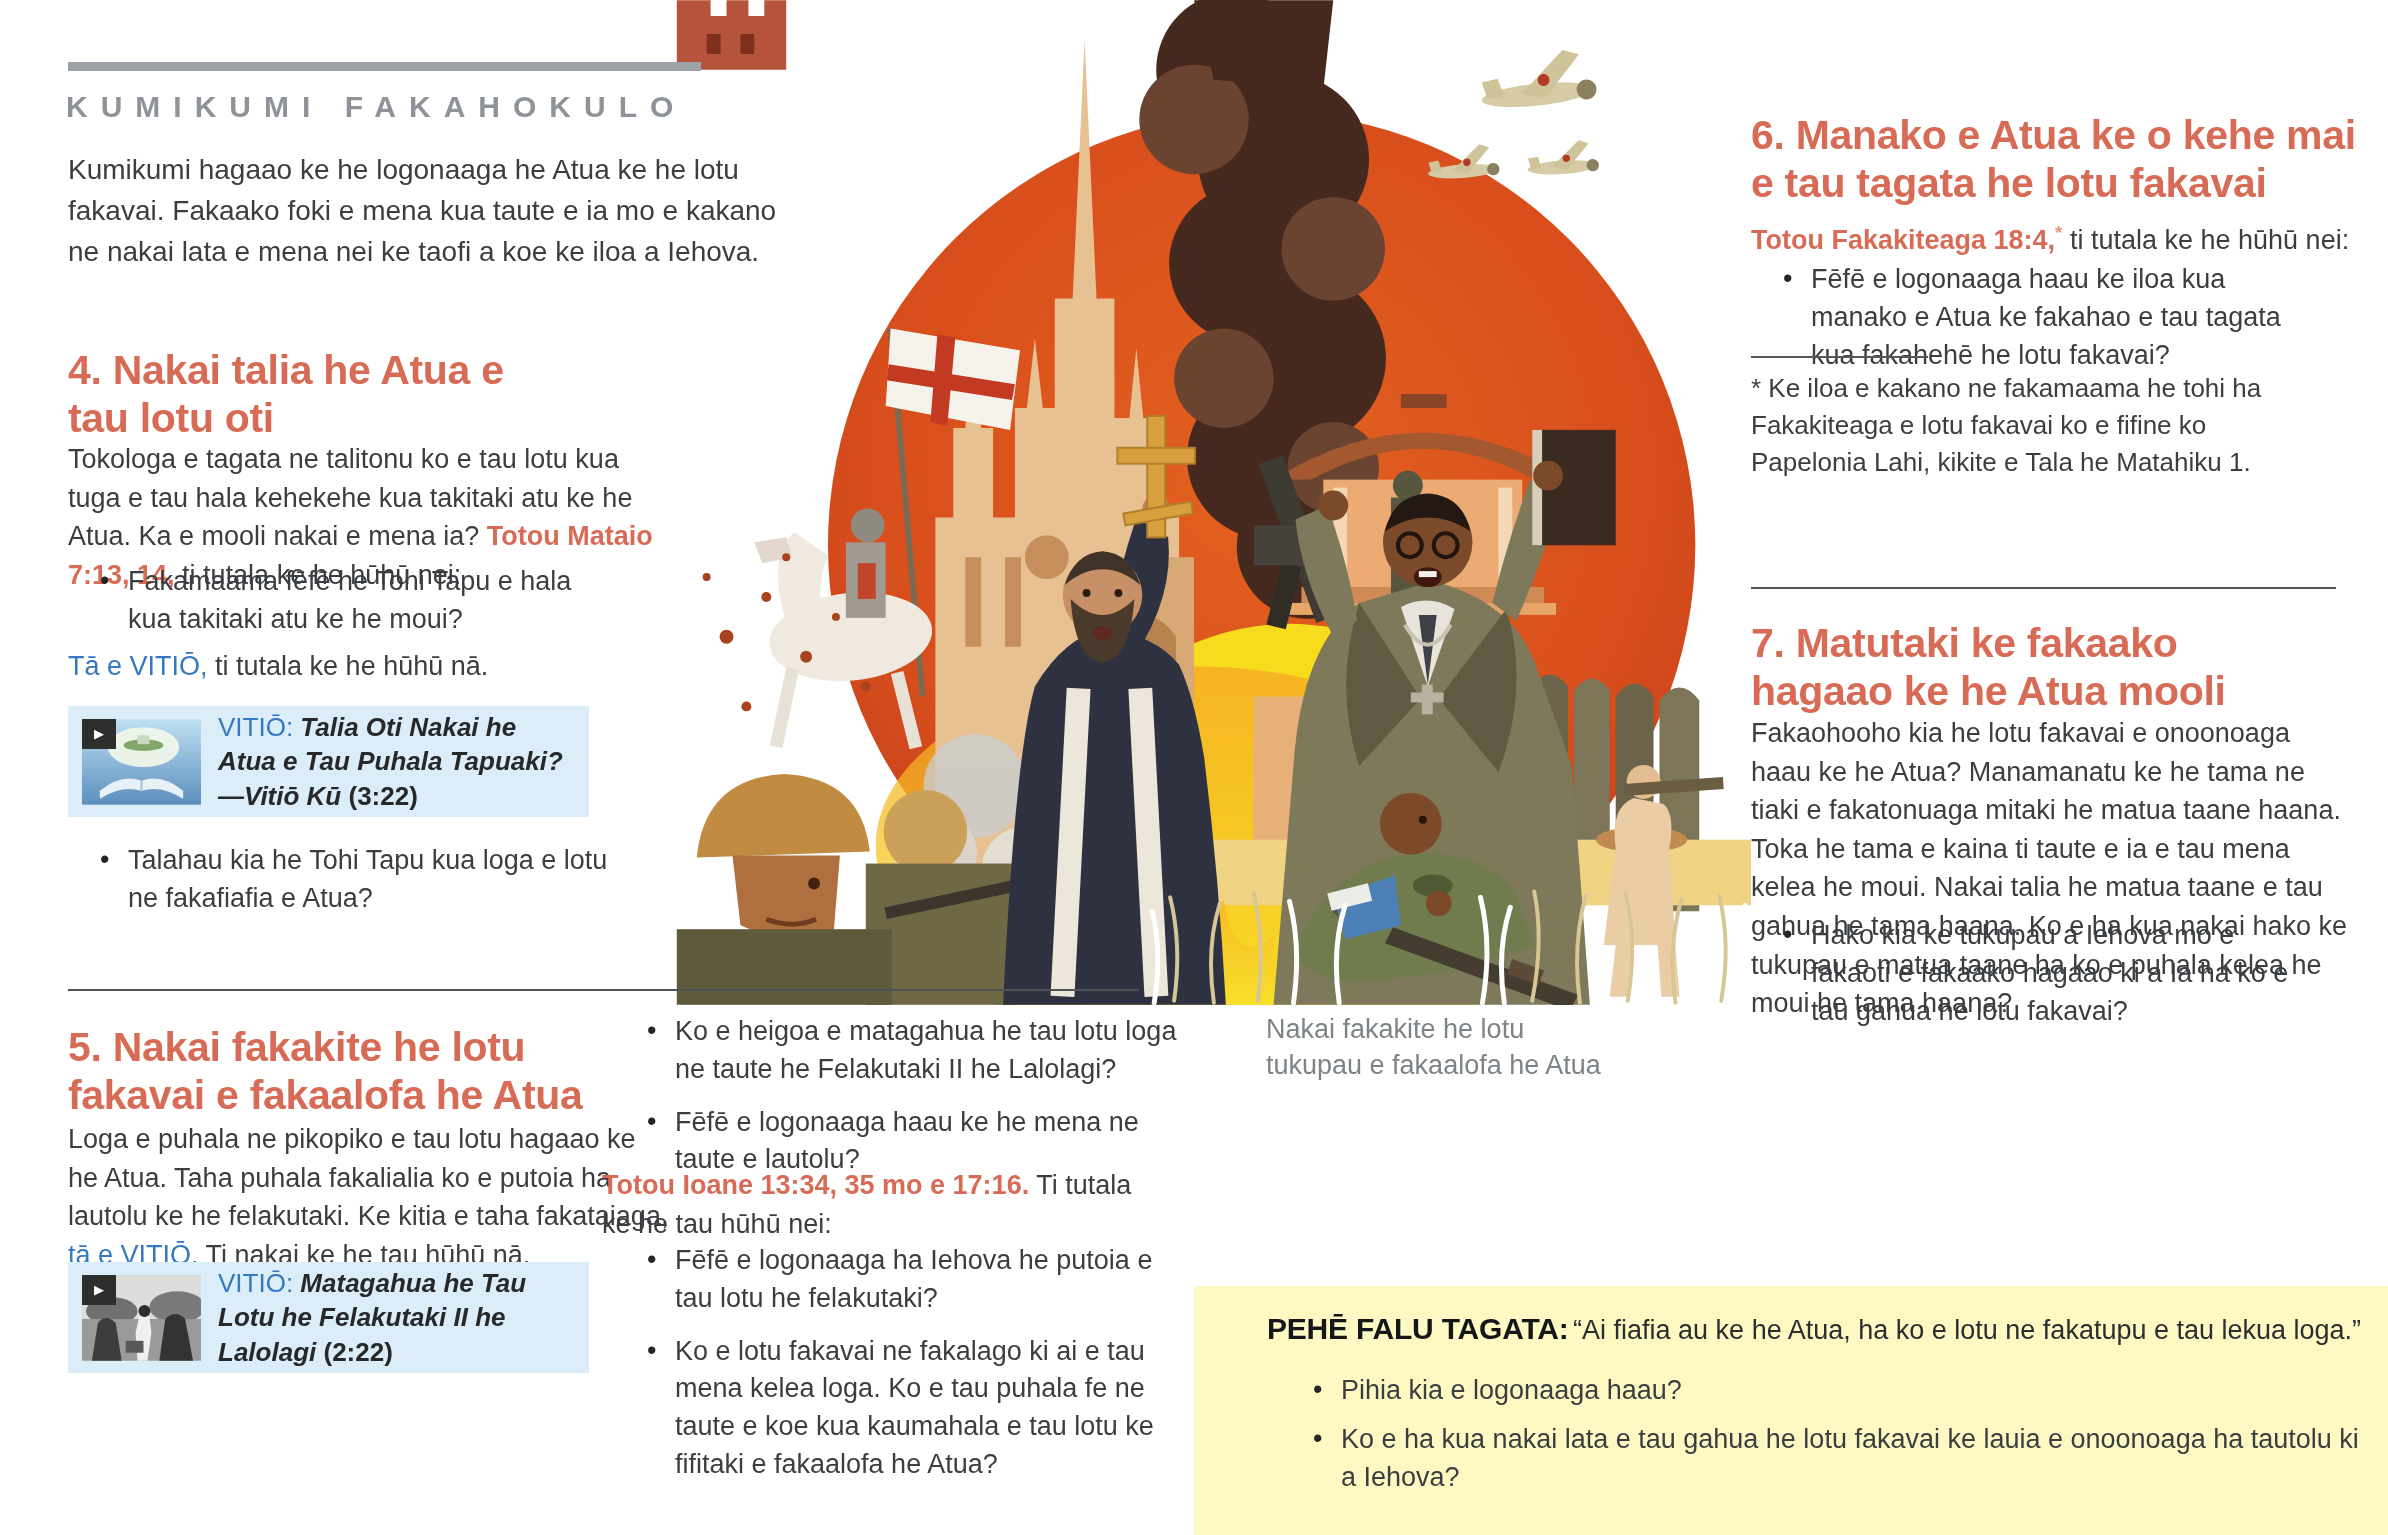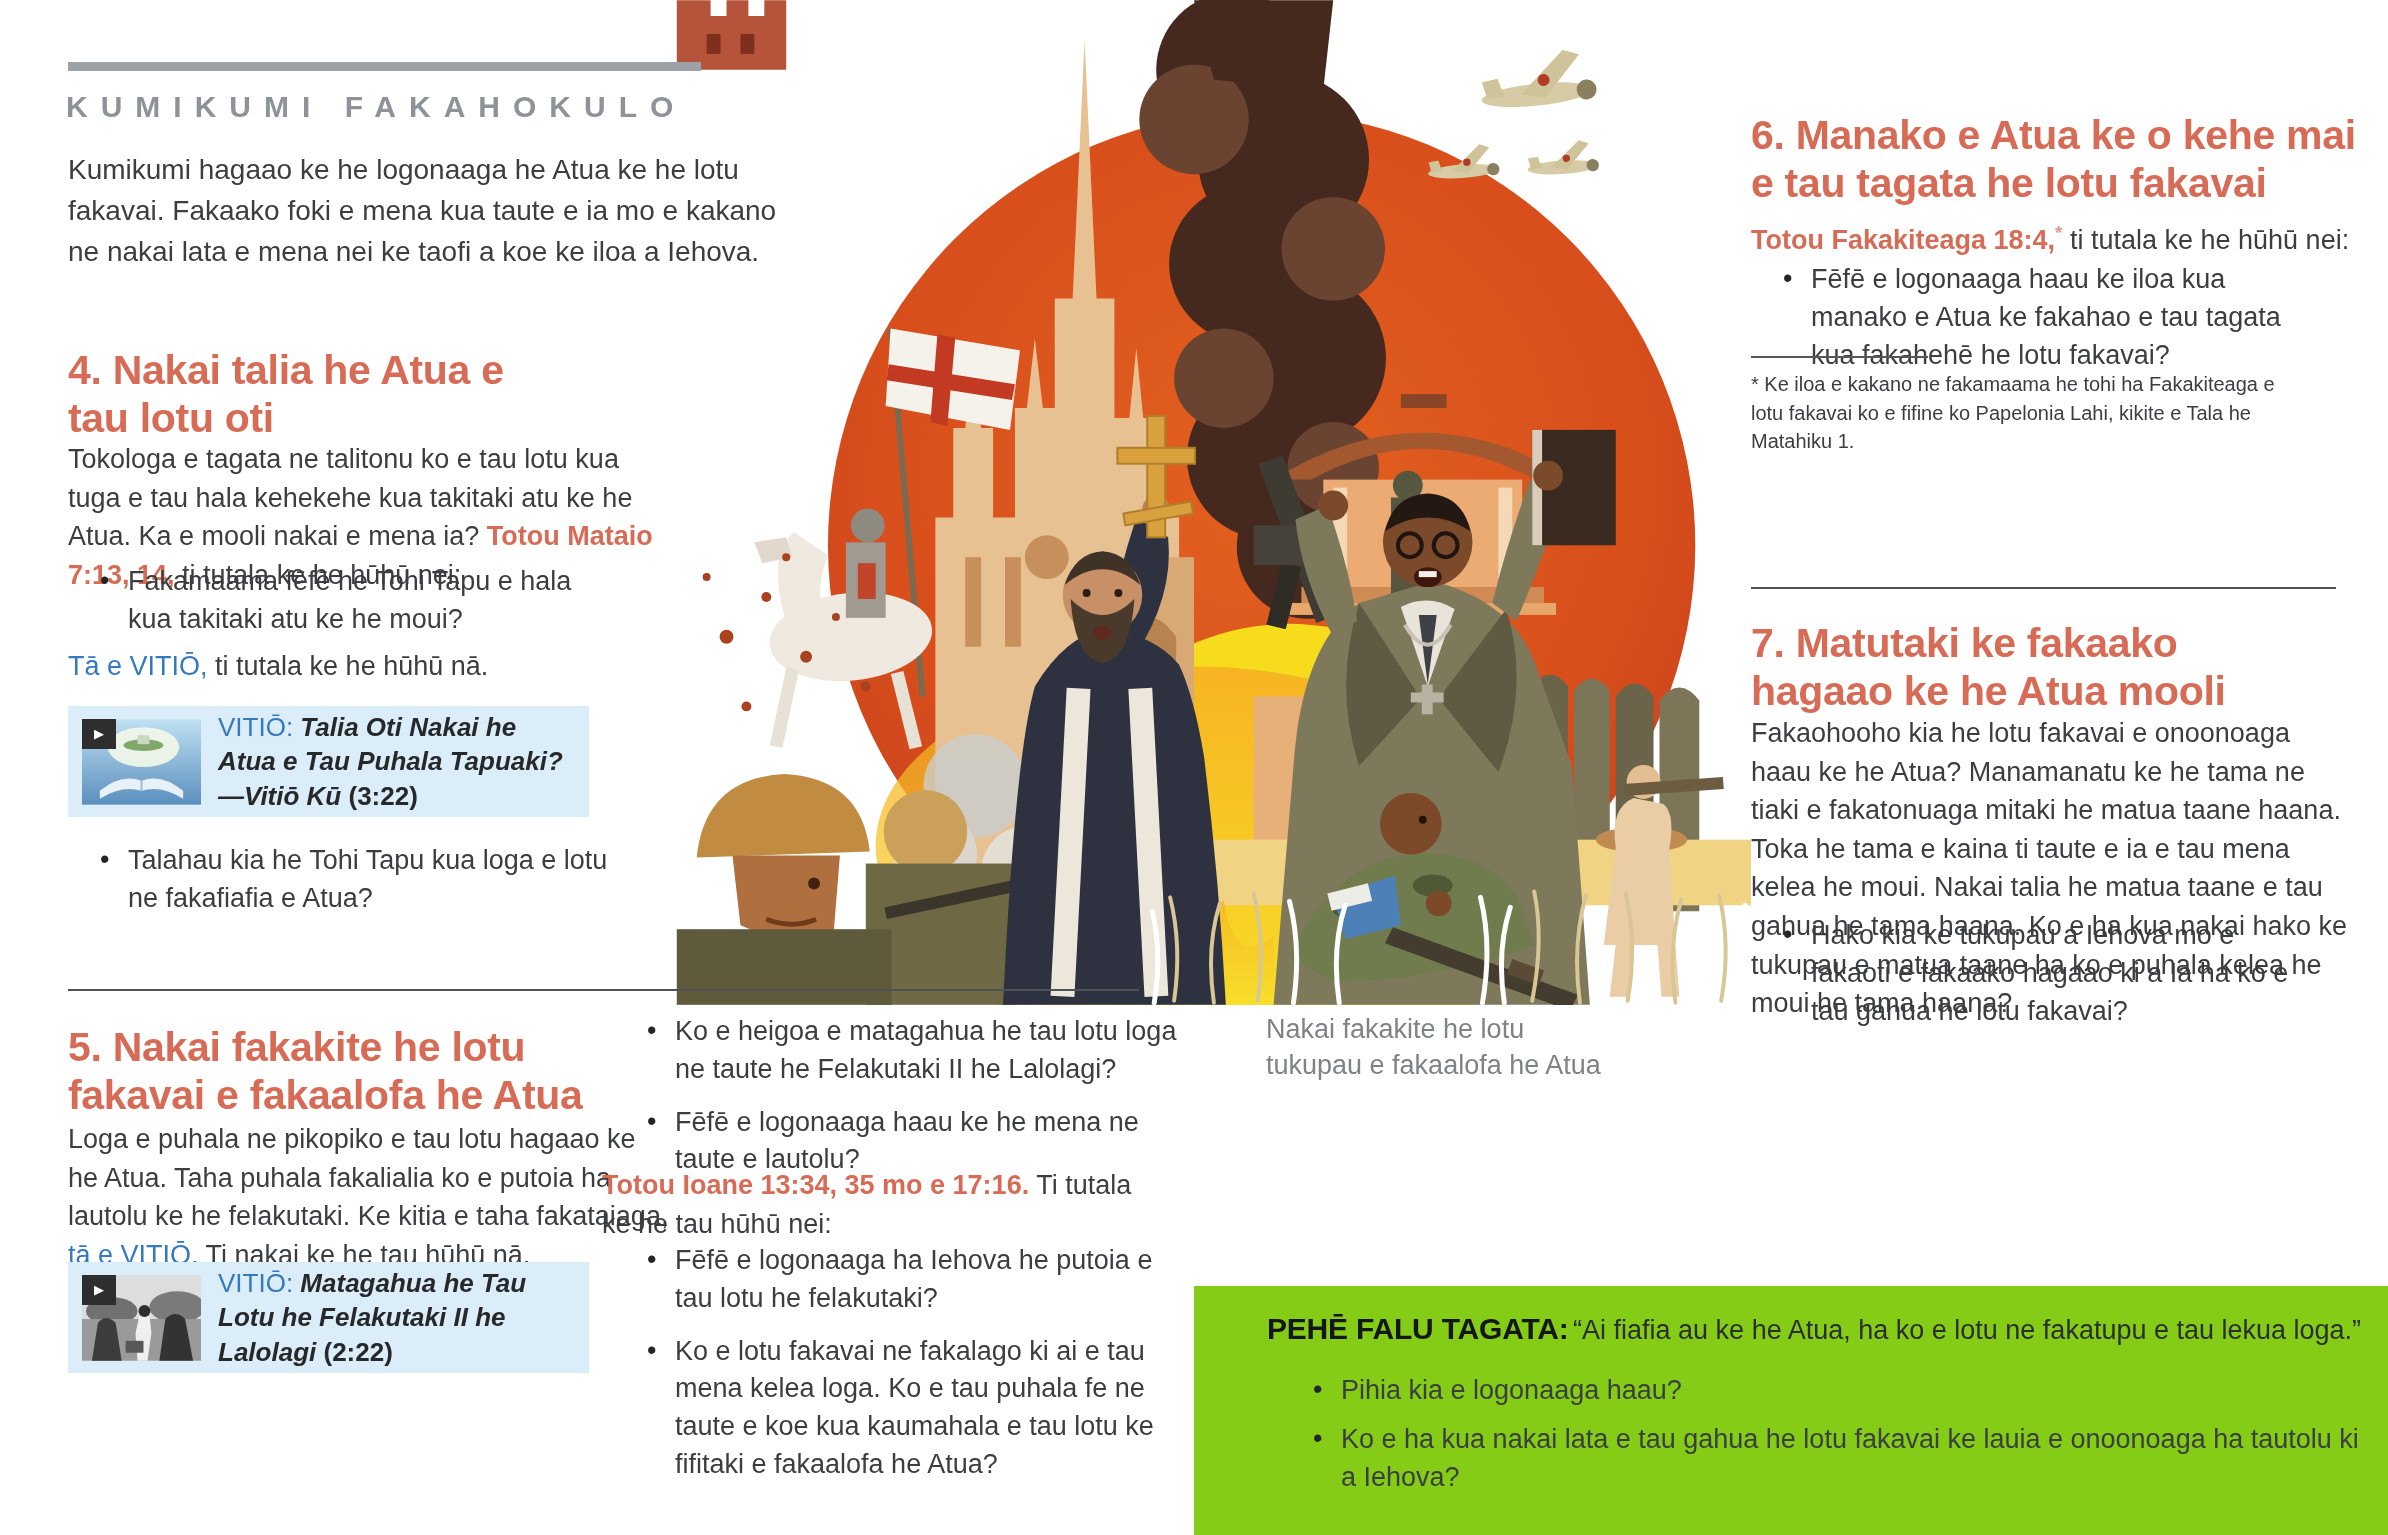--- a/index.html
+++ b/index.html
@@ -19,23 +19,23 @@
   .bullet-list li::before { content:"•"; position:absolute; left:2px; top:-1px; color:#232527; }
   .video-box { background:#DBEDF9; display:flex; align-items:center; padding:13px 14px; box-sizing:border-box; cursor:pointer; }
   .thumb { width:119px; height:86px; position:relative; flex:0 0 auto; margin-right:17px; }
   .thumb svg { display:block; width:119px; height:86px; }
   .play-badge { position:absolute; top:0; left:0; width:34px; height:30px; background:#2E2E2E; color:#ffffff; font-size:13px; display:flex; align-items:center; justify-content:center; }
   .video-text { font-size:26px; line-height:1.32; color:#26282A; width:358px; }
   .vtitle { font-style:italic; font-weight:700; }
   .vdur { font-weight:700; }
   .divider { background:#4E5254; height:2px; }
   .fn-rule { background:#54585B; height:2px; }
-  .footnote { font-size:20px; line-height:1.43; margin:0; }
+  .footnote { font-size:26px; line-height:1.43; margin:0; }
   .caption { font-size:27px; line-height:1.35; color:#7D8387; margin:0; }
-  .panel { background:#84cc16; }
+  .panel { background:#fef9c3; }
   .panel-line { margin:0; }
   .panel-heading { font-size:30px; font-weight:700; color:#141618; letter-spacing:-0.2px; }
   .panel-quote { font-size:27px; color:#2B2E30; }
   .panel .bullet-list li { margin-bottom:11px; }
 </style>
 </head>
 <body>
 
 <div class="page">
 

